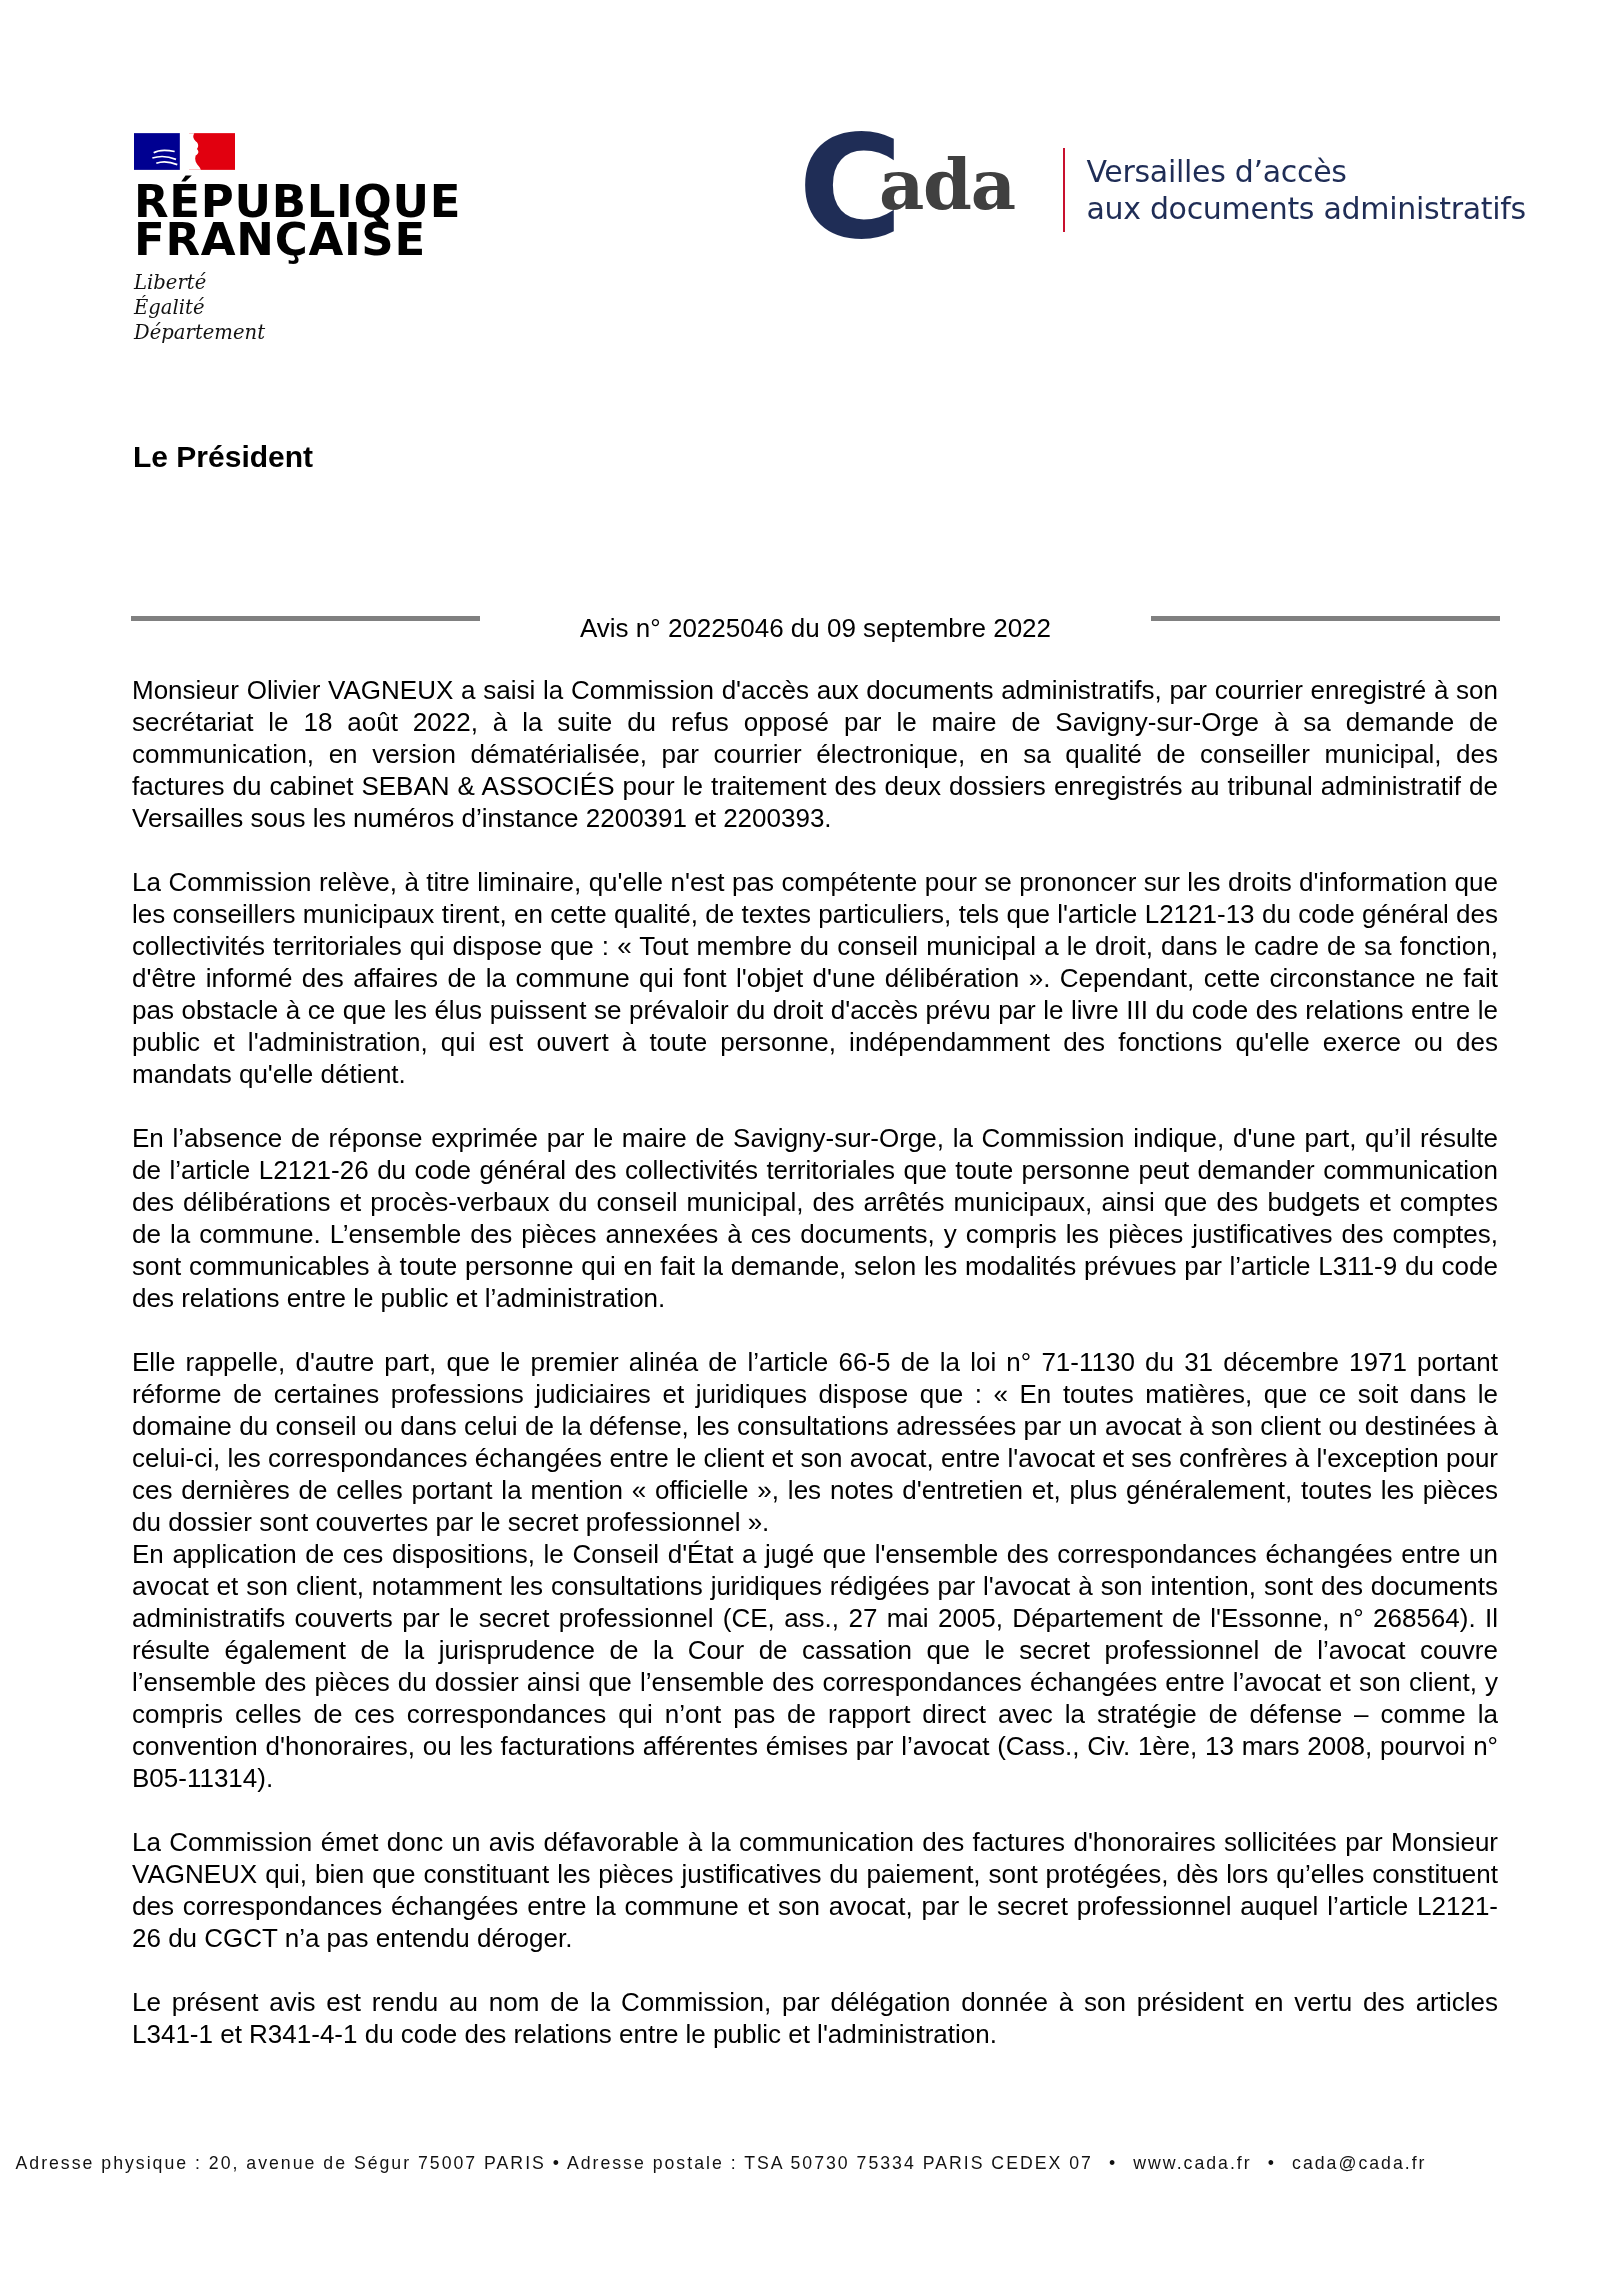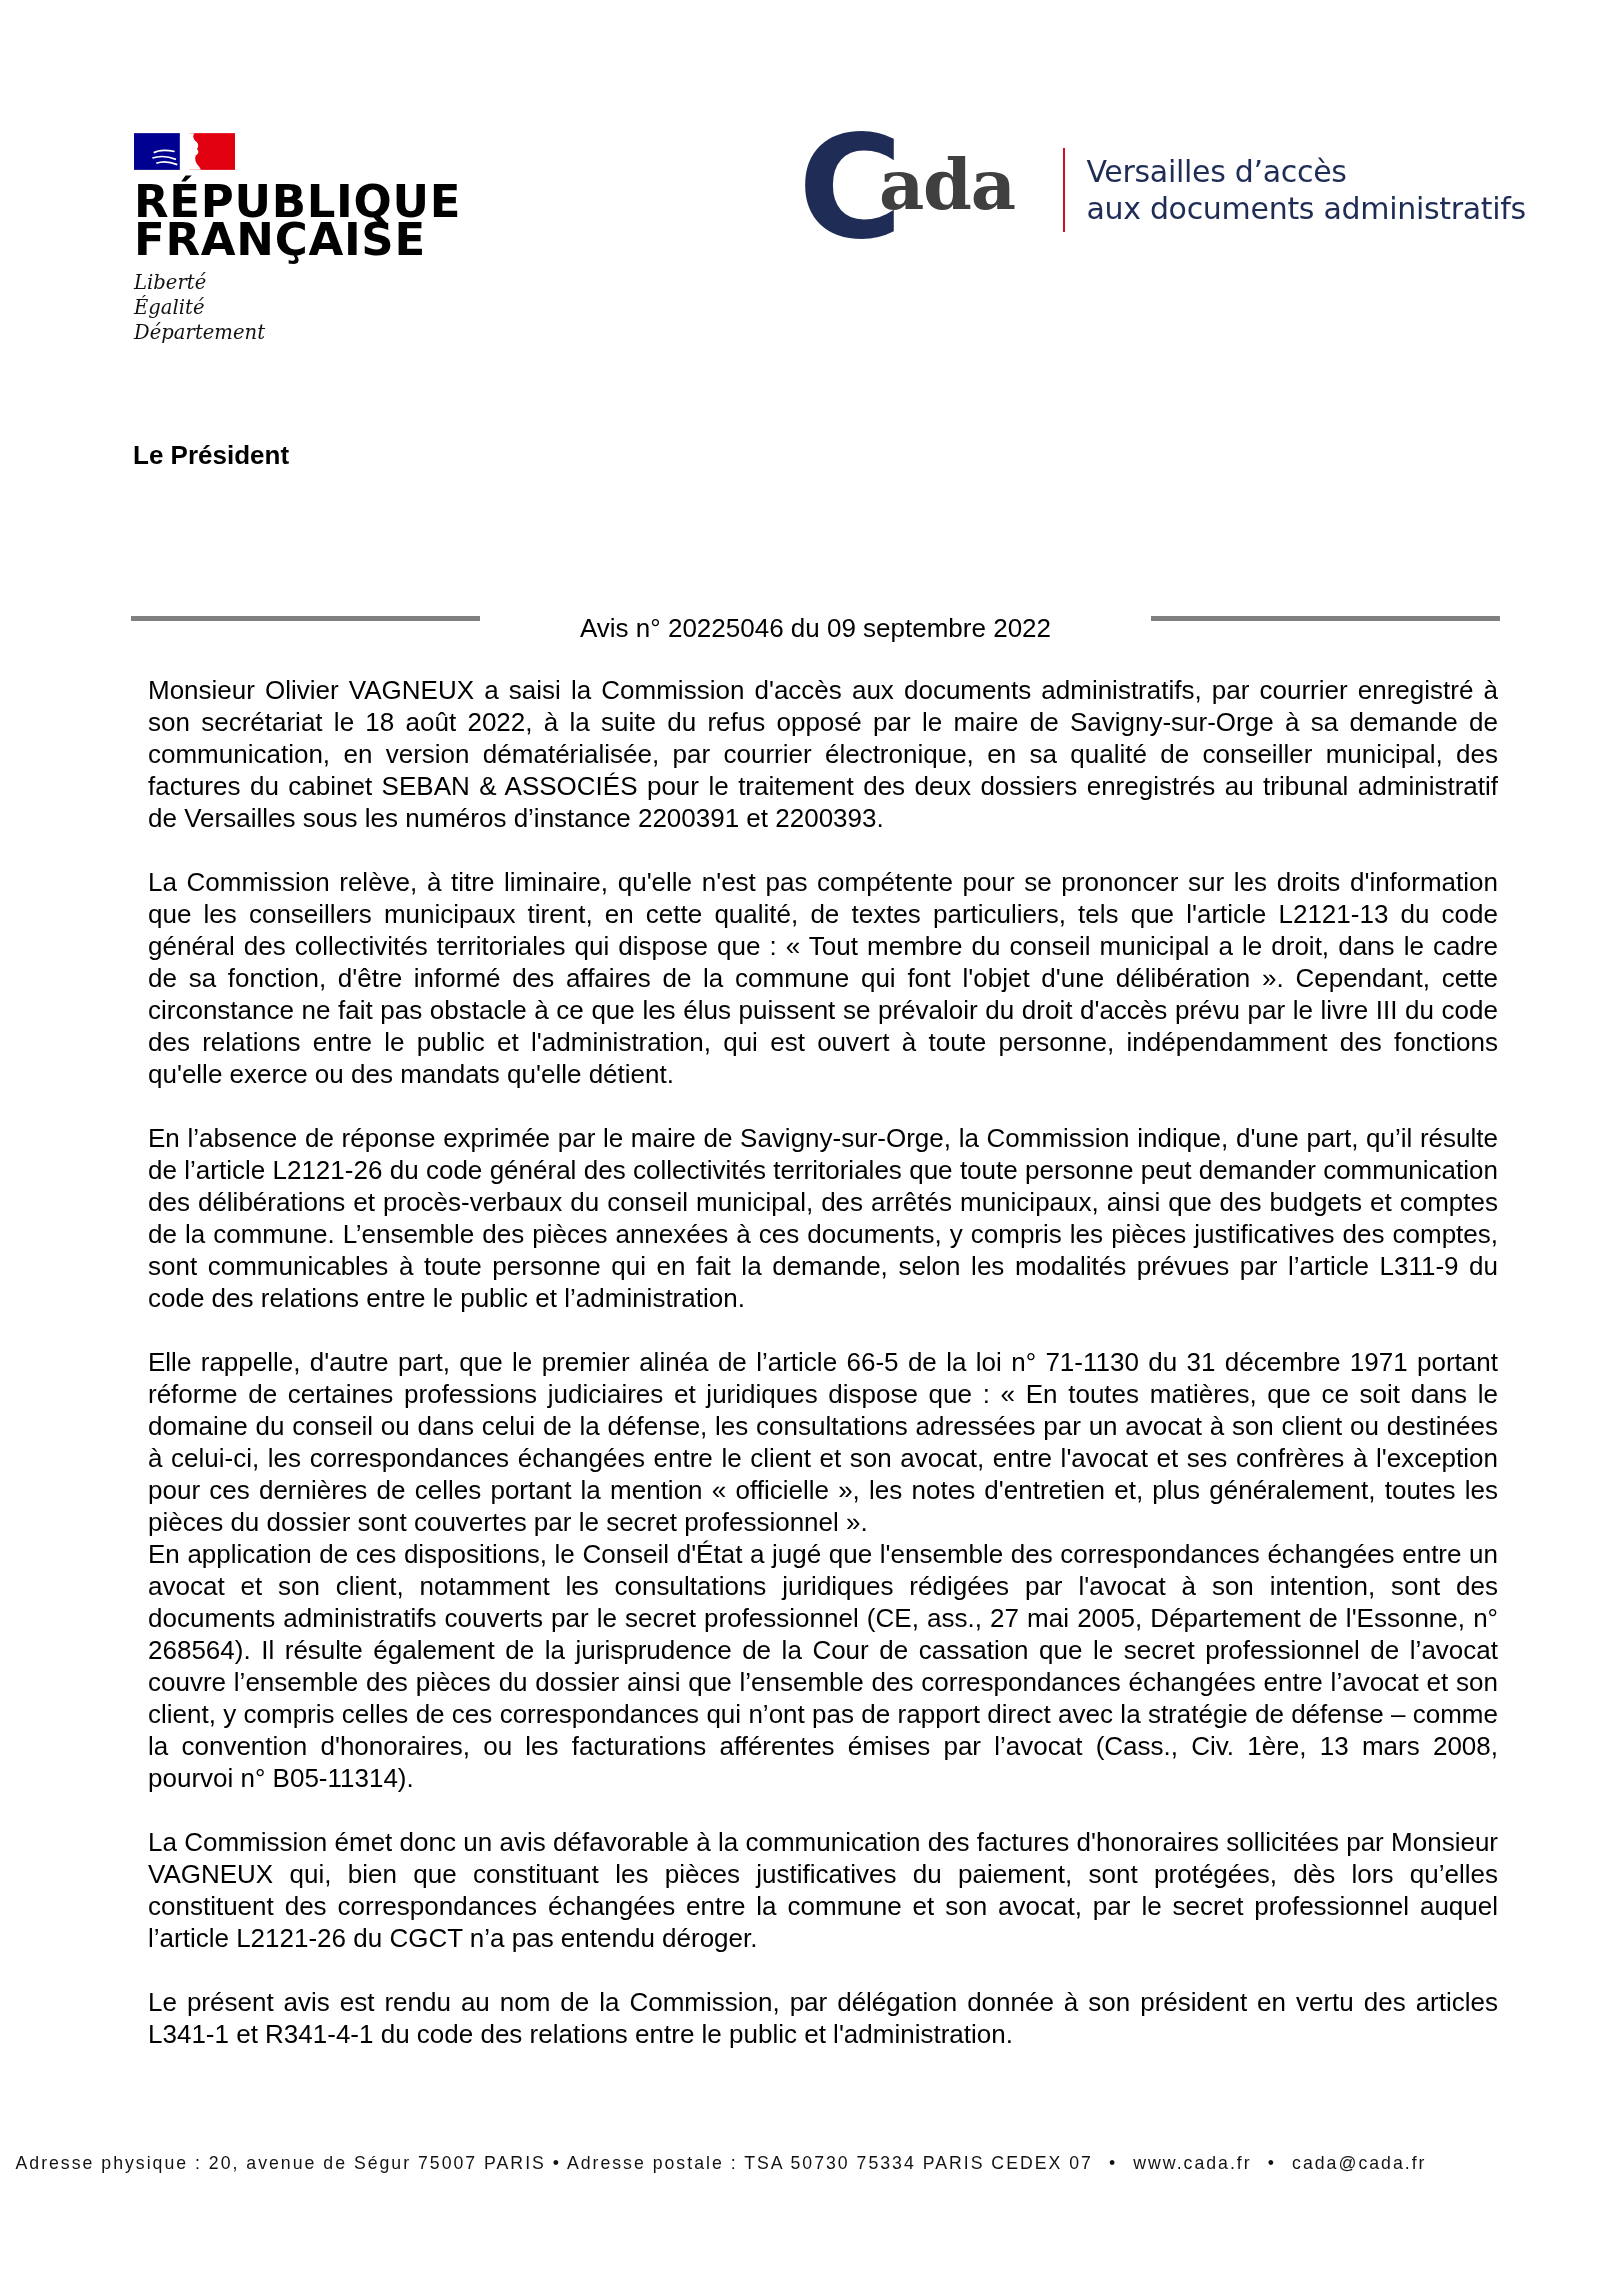--- a/index.html
+++ b/index.html
@@ -13,30 +13,30 @@
   .rf-motto { margin-top: 10.5px; font-family: "DejaVu Serif", serif; font-style: italic; font-size: 19.6px; line-height: 25px; color: #111; }
 
   
   .cada { position: absolute; left: 802px; top: 134px; height: 111px; display: flex; align-items: center; }
   .cada-mark { position: relative; width: 249px; height: 111px; }
   .cada-c { position: absolute; left: -3.9px; top: -18.3px; font-family: "DejaVu Sans", sans-serif; font-weight: bold; font-size: 143px; line-height: 144px; color: #1f2d56; }
   .cada-ada { position: absolute; left: 77px; top: 14.4px; font-family: "DejaVu Serif", serif; font-weight: bold; font-size: 70px; line-height: 73px; color: #404040; letter-spacing: -1.3px; }
   .cada-sep { width: 2.6px; height: 84px; background: #c8102e; margin-left: 11.8px; margin-right: 21px; }
   .cada-text { font-family: "DejaVu Sans", sans-serif; font-size: 30px; line-height: 37px; color: #1f2d56; letter-spacing: -0.3px; }
 
-  .president { position: absolute; left: 133px; top: 440px; font-weight: bold; font-size: 26px; }
+  .president { position: absolute; left: 133px; top: 440px; font-weight: bold; font-size: 30px; }
 
   .avis-row { position: absolute; left: 131px; top: 597px; width: 1369px; height: 39px; }
   .avis-rule { position: absolute; top: 19px; height: 5.2px; background: #808080; width: 349px; }
   .avis-rule.left { left: 0; }
   .avis-rule.right { right: 0; }
   .avis-title { position: absolute; left: 0; right: 0; top: 12px; text-align: center; font-size: 26px; line-height: 39px; }
 
   .body { position: absolute; left: 132px; top: 674px; width: 1366px; font-size: 26px; line-height: 32px; text-align: justify; }
-  .body p { margin: 0 0 32px 16px; }
+  .body p { margin: 0 0 32px 0; }
   .body p.tight { margin-bottom: 0; }
 
   .footer { position: absolute; left: 0; width: 1442px; top: 2153px; text-align: center; font-size: 17.7px; letter-spacing: 2px; color: #111; }
   .footer .sep { margin: 0 9.2px; }
 </style>
 </head>
 <body>
 
 <div class="rf">
   <div class="rf-flag">

